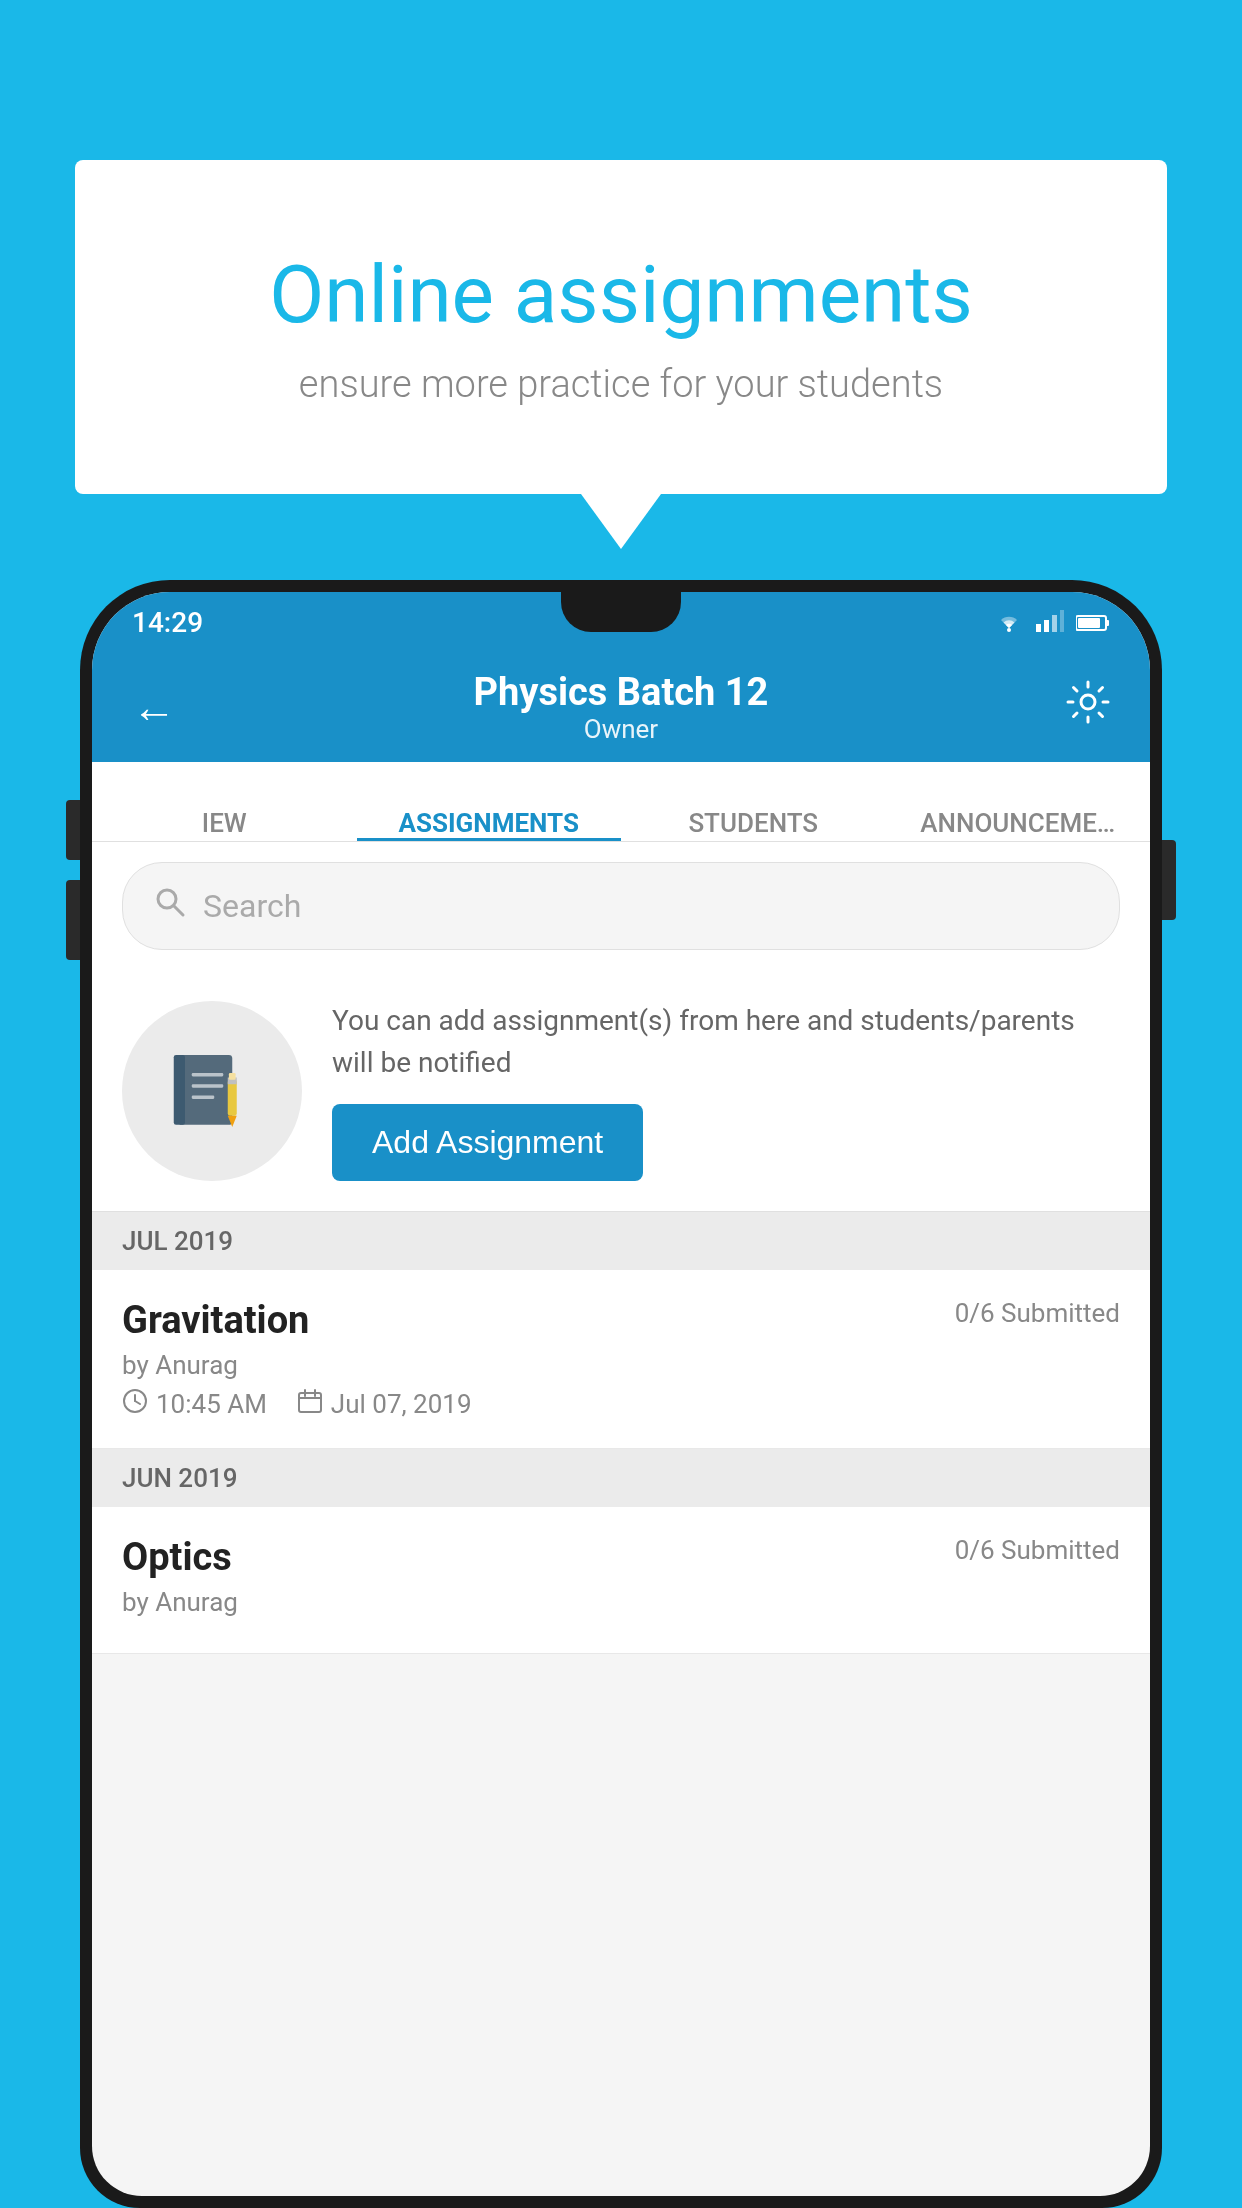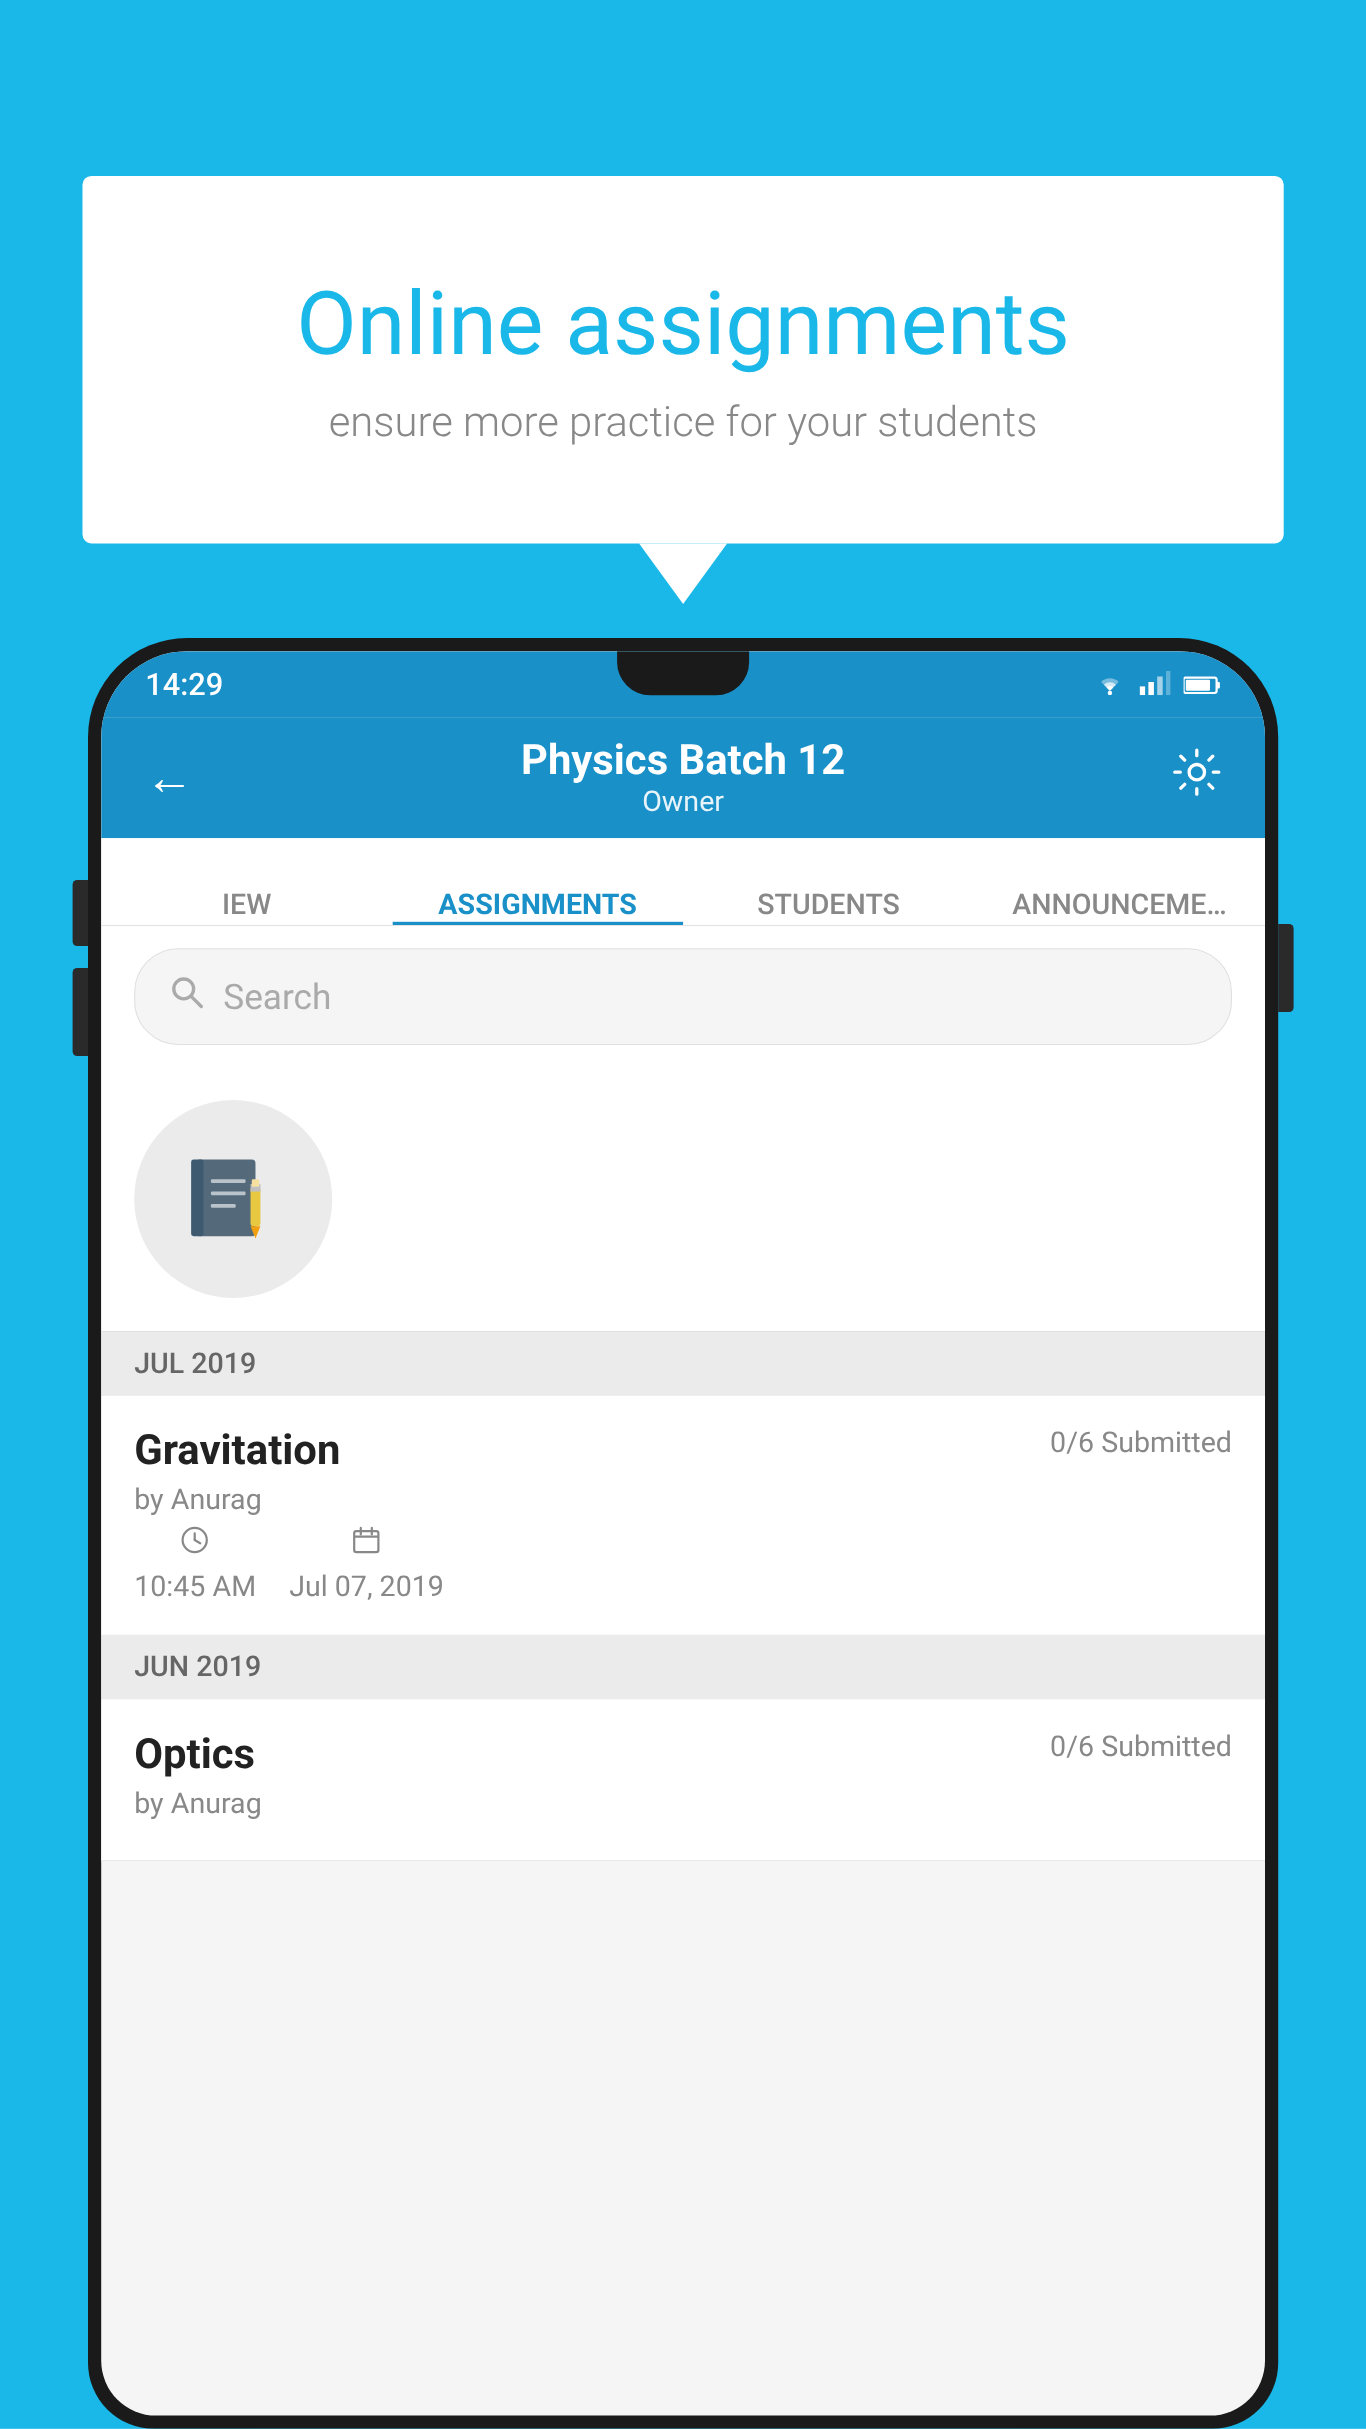--- a/index.html
+++ b/index.html
@@ -262,21 +262,20 @@
       display: flex;
       align-items: center;
       gap: 30px;
       font-size: 26px;
       color: #888;
     }
     .assignment-detail-item {
       display: flex;
       align-items: center;
       gap: 8px;
-      flex-direction: column;
     }
     .detail-icon {
       font-size: 26px;
     }
 
     
     .phone-vol-up {
       position: absolute;
       left: -14px;
       top: 220px;
@@ -412,20 +411,24 @@
 
           <rect x="22" y="24" width="28" height="3" rx="1" fill="white" opacity="0.6"></rect>
           <rect x="22" y="34" width="28" height="3" rx="1" fill="white" opacity="0.6"></rect>
           <rect x="22" y="44" width="20" height="3" rx="1" fill="white" opacity="0.6"></rect>
 
           <rect x="54" y="30" width="8" height="32" rx="2" fill="#e8c840" transform="rotate(0 54 30)"></rect>
           <polygon points="54,62 62,62 58,72" fill="#f0a010"></polygon>
           <rect x="54" y="28" width="8" height="6" fill="#c0c0c0"></rect>
           <rect x="55" y="24" width="6" height="6" rx="1" fill="#f5e0a0"></rect>
         </svg>
+      </div>
+      <div class="add-assignment-right">
+        <div class="add-assignment-text">You can add assignment(s) from here and students/parents will be notified</div>
+        <button class="add-assignment-btn">Add Assignment</button>
       </div>
     </div>
 
     <div class="section-header">
       <span>JUL 2019</span>
     </div>
 
     <div class="assignment-item">
       <div class="assignment-item-top">
         <span class="assignment-name">Gravitation</span>

